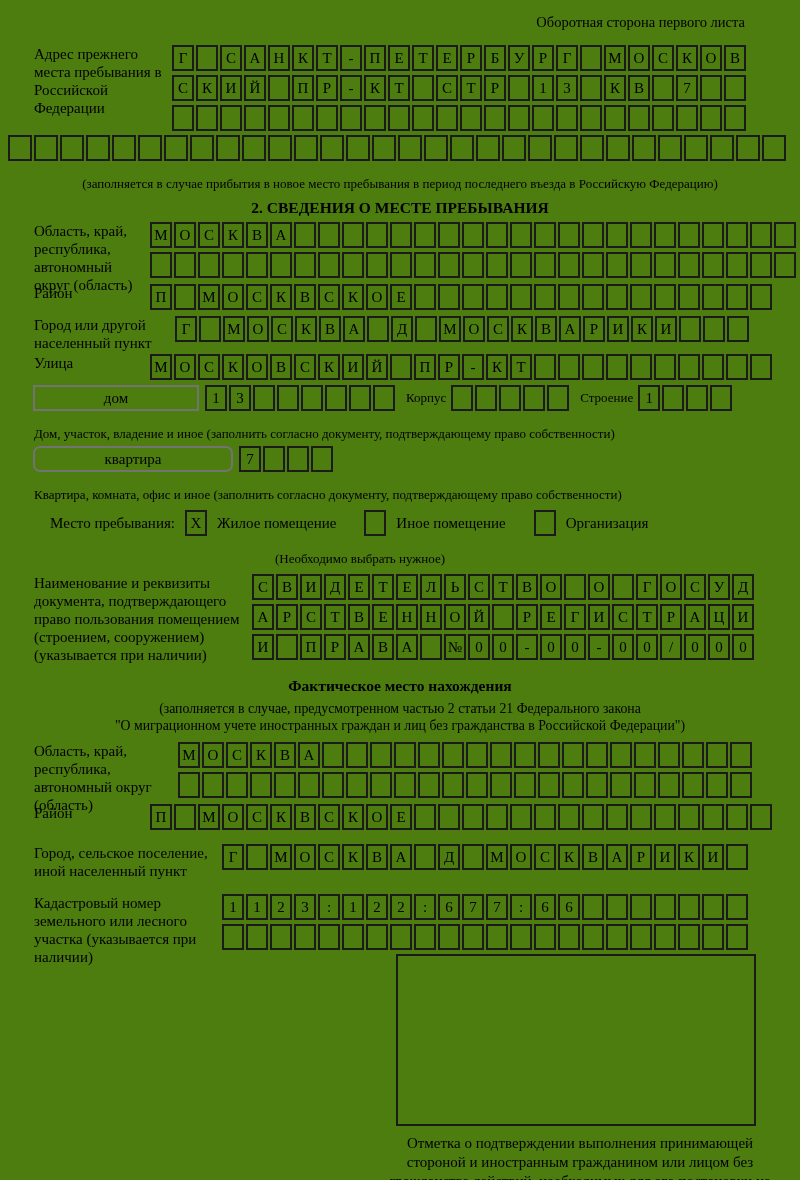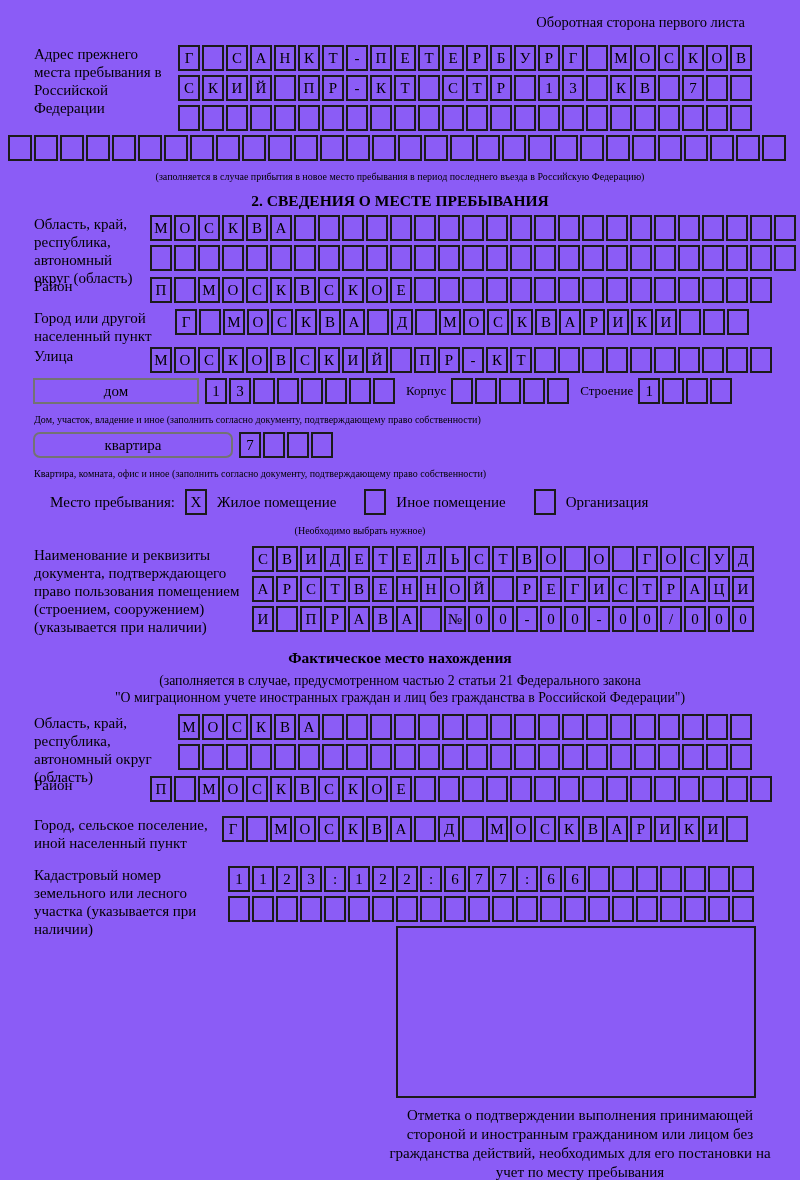--- a/index.html
+++ b/index.html
@@ -1,19 +1,19 @@
 <!DOCTYPE html>
 <html><head>
 <meta charset="utf-8">
 <style>
   html,body{margin:0;padding:0;background:#fff;}
   .sheet{
     position:relative;
     width:800px;height:1180px;
-    background:#8b5cf6;color:#000;
+    background:#4d7c0f;color:#000;
     font-family:"Liberation Serif","DejaVu Serif",serif;
     overflow:hidden;
   }
   .corner{padding:14px 55px 0 0;text-align:right;font-size:14.5px;}
   
   .cells{white-space:nowrap;height:26px;line-height:0;}
   .cells + .cells{margin-top:4px;}
   .cell{
     display:inline-block;box-sizing:border-box;
     width:22px;height:26px;margin-right:2px;
@@ -25,24 +25,24 @@
   
   .field{position:relative;}
   .flabel{position:absolute;left:34px;top:0;font-size:15px;line-height:18px;}
   .lA{width:132px;}    .cA{margin-left:172px;}
   .lw112{width:112px;} .ml150{margin-left:150px;}
   .lw135{width:135px;} .ml175{margin-left:175px;}
   .lw212{width:212px;} .ml252{margin-left:252px;}
   .lw140{width:140px;} .ml178{margin-left:178px;}
   .lw190{width:190px;} .ml222{margin-left:222px;}
   .mt14{margin-top:14px;}
-  .mb3{margin-bottom:3px;}.mb4{margin-bottom:4px;padding-left:6px;}.mb5{margin-bottom:5px;}
+  .mb3{margin-bottom:3px;}.mb4{margin-bottom:4px;}.mb5{margin-bottom:5px;}
   .mb6{margin-bottom:6px;}.mb8{margin-bottom:8px;}.mb12{margin-bottom:12px;}
   .mb14{margin-bottom:14px;}.mb16{margin-bottom:16px;}.mb24{margin-bottom:24px;}
-  .cap{font-size:10px;line-height:15px;margin-top:8px;}
+  .cap{font-size:13px;line-height:15px;margin-top:15px;}
   .cap.center{text-align:center;}
   .cap.left{margin-left:34px;}
   .h-sec{margin:7px 0 5px 0;text-align:center;font-weight:bold;font-size:15.5px;line-height:19px;}
   
   .hrow{margin-left:33px;white-space:nowrap;height:26px;line-height:0;}
   .wbox{
     display:inline-block;box-sizing:border-box;height:26px;
     border:2px solid #737373;font-size:15px;line-height:22px;
     text-align:center;vertical-align:top;margin-right:6px;
   }

